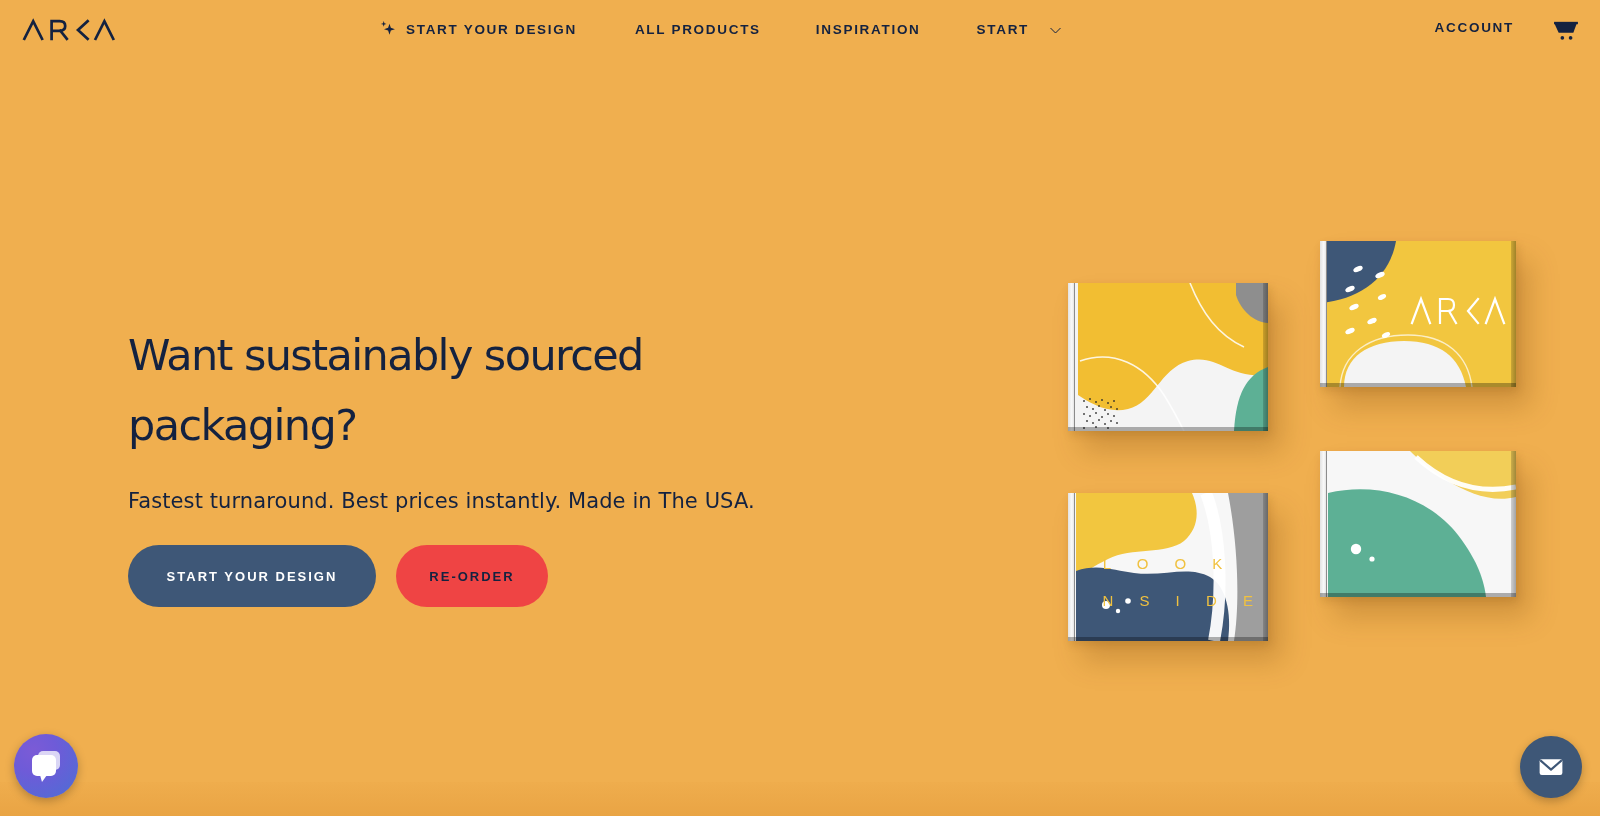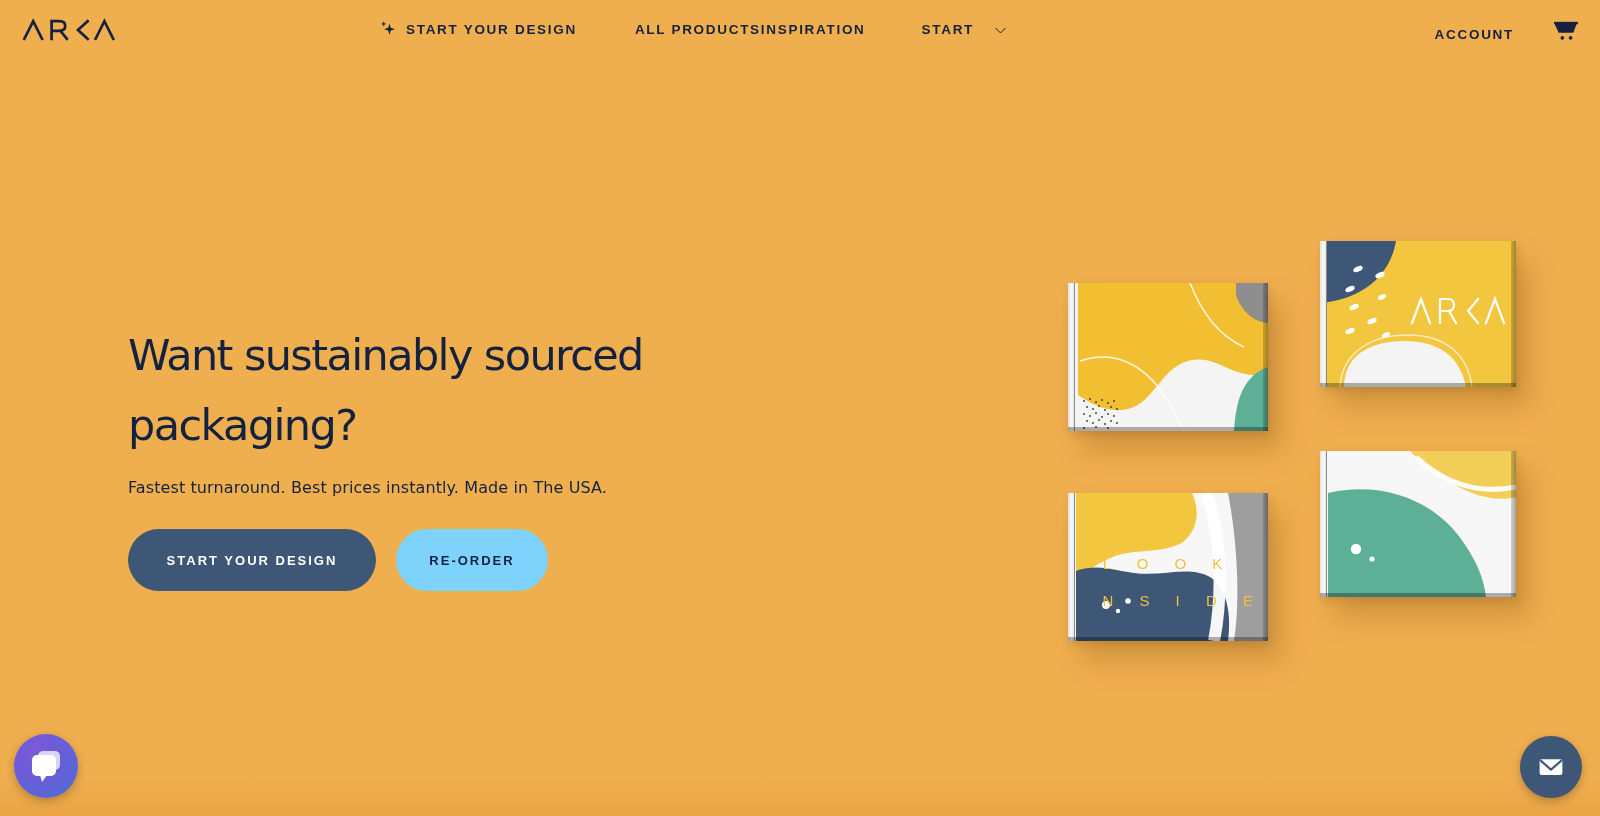--- a/index.html
+++ b/index.html
@@ -26,51 +26,51 @@
     position:absolute; left:378px; top:20px;
     display:flex; align-items:center; gap:0px;
   }
   .nav-item{
     display:flex; align-items:center; gap:9px;
     font-size:13.5px; font-weight:700; letter-spacing:1.7px;
     color:#142240; text-decoration:none; white-space:nowrap;
     cursor:pointer; padding:0 0;
   }
   .nav-gap-1{ margin-right:58px; }
-  .nav-gap-2{ }
+  .nav-gap-2{ margin-right:55px; }
   .nav-gap-3{ margin-right:56px;justify-content:center; }
   .sparkle{ width:19px; height:19px; display:block; flex:none; margin-top:-1px;}
   .chev{ width:15px; height:15px; display:block; margin-left:10px; margin-top:2px; }
   .right-nav{
     position:absolute; right:20px; top:20px;
-    display:flex; align-items:flex-end; gap:38px;
+    display:flex; align-items:flex-start; gap:38px;
   }
   .cart{ width:28px; height:22px; display:block; cursor:pointer; }
 
   
   .hero{ position:absolute; left:128px; top:320px; width:760px; }
   .headline{
     font-family:"DejaVu Sans", sans-serif;
     font-size:43px; line-height:70px; font-weight:400;
     letter-spacing:-1.6px; color:#142240;
   }
   .headline .l2{ display:block; }
   .subhead{
-    margin-top:18px; font-size:16px; letter-spacing:.1px;
+    margin-top:29px; font-size:21px; letter-spacing:.1px;
     color:#142240; font-family:"DejaVu Sans", sans-serif;
   }
   .btn-row{ margin-top:32px; display:flex; align-items:center; gap:20px; }
   .btn{
     border:none; cursor:pointer; border-radius:60px;
     font-family:"Liberation Sans", sans-serif;
     font-size:13px; font-weight:700; letter-spacing:2px;
     display:flex; align-items:center; justify-content:center;
   }
   .btn-primary{ width:248px; height:62px; background:#3E5777; color:#FFFFFF; }
-  .btn-secondary{ width:152px; height:62px; background:#7dd3fc; color:#142240; }
+  .btn-secondary{ width:152px; height:62px; background:#ef4444; color:#142240; }
 
   
   .boxes{ position:absolute; left:1040px; top:215px; width:540px; height:460px; }
   .box{ position:absolute; }
   .box .face{
     position:absolute; inset:0; overflow:hidden; background:#F4F4F4;
     box-shadow:
       14px 20px 26px rgba(120,70,10,.26),
       2px 4px 8px rgba(120,70,10,.18);
   }

